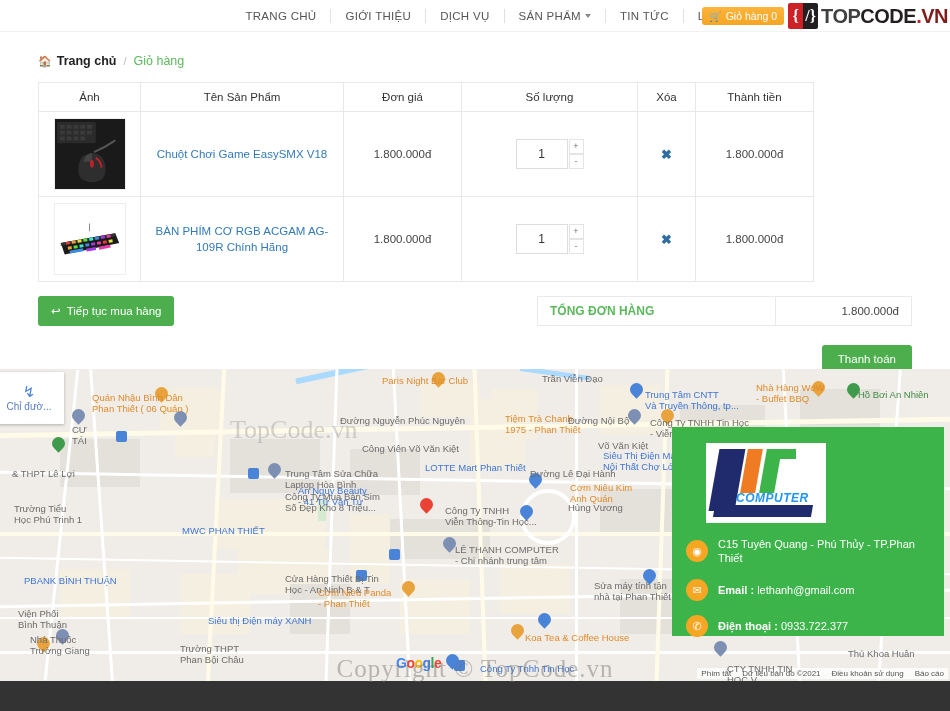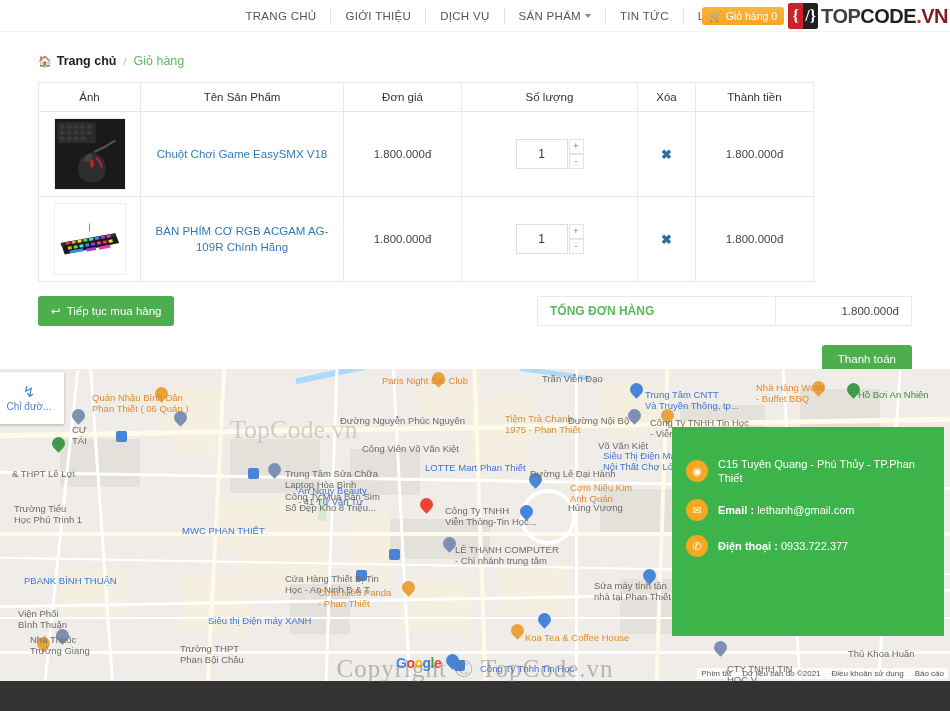--- a/index.html
+++ b/index.html
@@ -776,20 +776,28 @@
     <div class="mlabel poi-gray" style="left: 180px; top: 274px;">Trường THPT<br>Phan Bội Châu</div>
     <div class="mlabel poi-blue" style="left: 480px; top: 294px;">Công Ty Tnhh Tin Học</div>
     <div class="mlabel poi-gray" style="left: 727px; top: 294px;">CTY TNHH TIN<br>HỌC V...</div>
     <div class="mlabel poi-gray" style="left: 848px; top: 279px;">Thủ Khoa Huân</div>
   </div>
 
 <div class="watermark2">TopCode.vn</div>
 <div class="watermark">Copyright © TopCode.vn</div>
 
 <div class="contact">
+  <div class="ct-logo">
+    <div class="bigL"></div>
+    <div class="bigL-foot"></div>
+    <div class="bar-o"></div>
+    <div class="bar-g"></div>
+    <div class="bar-g2"></div>
+    <div class="cmp">COMPUTER</div>
+  </div>
   <div class="ct-row">
     <span class="ct-ico">◉</span>
     <span class="ct-text">C15 Tuyên Quang - Phú Thủy - TP.Phan Thiết</span>
   </div>
   <div class="ct-row">
     <span class="ct-ico">✉</span>
     <span class="ct-text">
       <b>Email :</b>
       <span>lethanh@gmail.com</span>
     </span>

